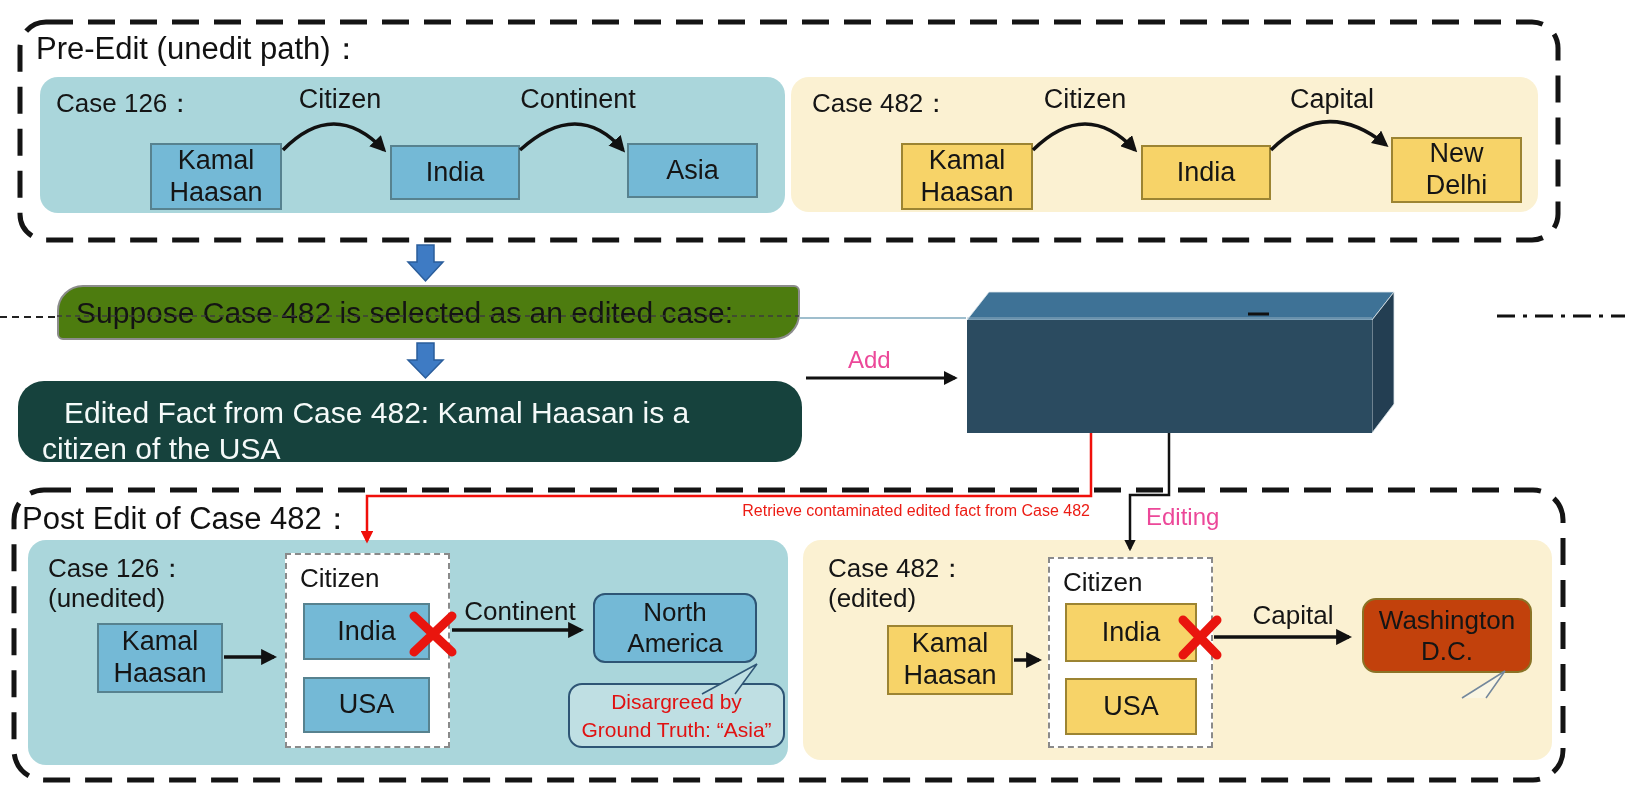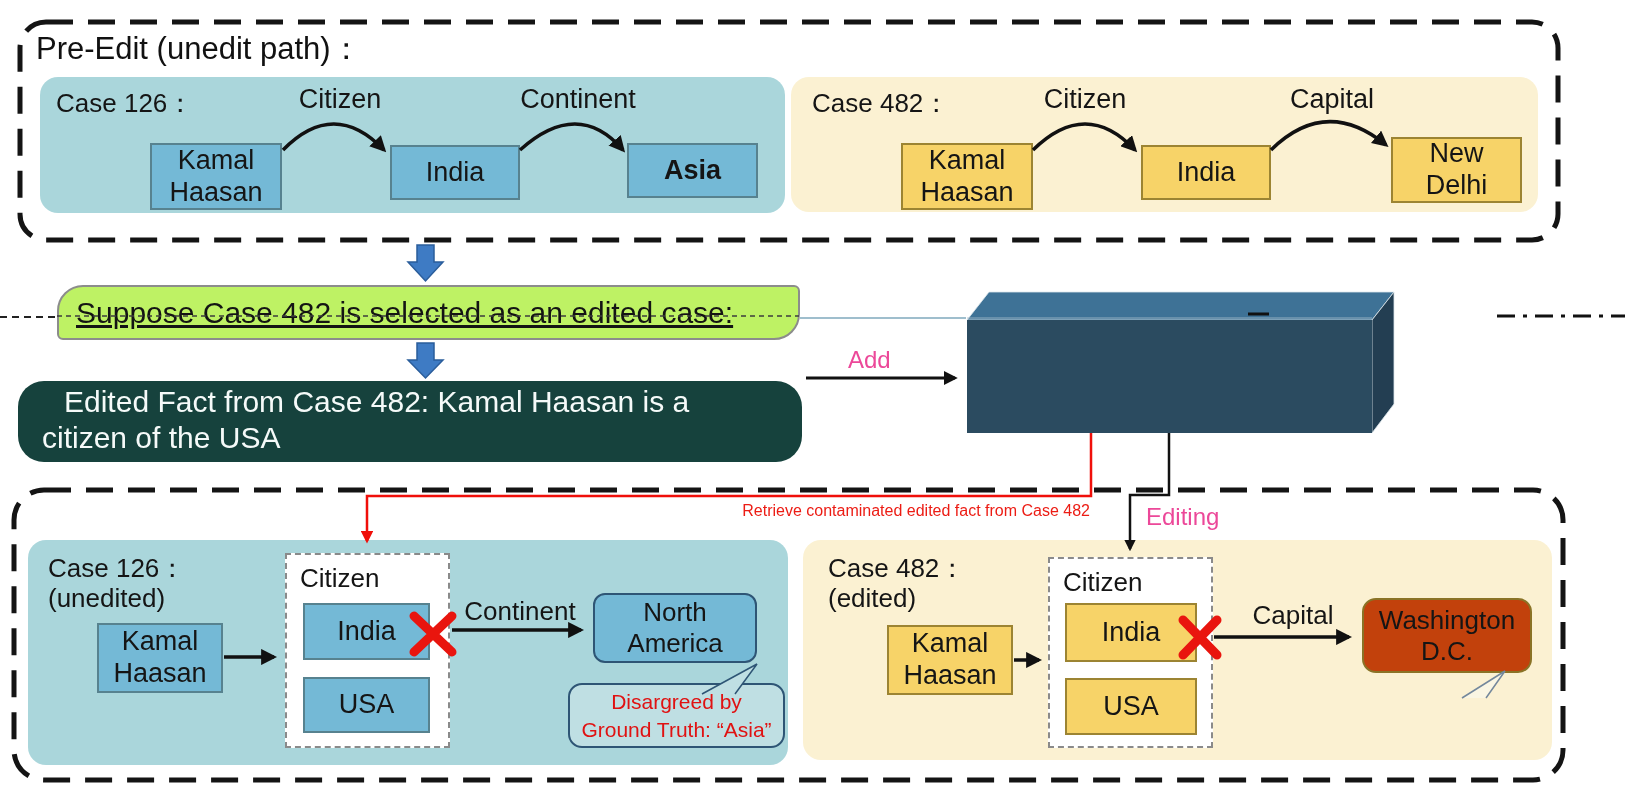--- a/index.html
+++ b/index.html
@@ -27,27 +27,27 @@
   .node-gold{background:#F7D368;border:2px solid #9C8432;}
   .node-rounded-blue{background:#74B9D6;border:2px solid #2E5575;border-radius:12px;font-size:26px;}
   .node-rounded-gold{background:#c2410c;border:2px solid #8A7326;border-radius:14px;font-size:26px;}
 
   .dashed-slot{
     background:#ffffff;border:2px dashed #8A8A8A;box-sizing:border-box;
   }
   .slot-label{font-size:26px;color:#151515;padding:8px 0 0 13px;}
 
   .banner{
-    background:#bef264;border:2px solid #8C8C8C;border-radius:26px 6px 26px 6px;
+    background:#4d7c0f;border:2px solid #8C8C8C;border-radius:26px 6px 26px 6px;
     box-sizing:border-box;display:flex;align-items:center;
-    font-size:30px;color:#141414;padding-left:17px;white-space:nowrap;text-decoration:underline;
+    font-size:30px;color:#141414;padding-left:17px;white-space:nowrap;
   }
   .edited-fact{
     background:#16423D;border-radius:26px;color:#F5FAF9;font-size:30px;
-    box-sizing:border-box;padding-top:3px;line-height:36px;
+    box-sizing:border-box;padding-top:14px;line-height:36px;
   }
   .bank-label{
     font-size:34px;color:#F2F6F8;text-align:center;letter-spacing:0.5px;white-space:nowrap;
   }
   .red-text{color:#EC1C14;}
   .contam-label{font-size:16px;text-align:right;white-space:nowrap;}
 
   .callout{
     box-sizing:border-box;border-radius:14px;text-align:center;
     display:flex;flex-direction:column;justify-content:center;
@@ -68,40 +68,41 @@
 
   <div class="abs z1 container teal-bg" style="left:40px;top:77px;width:745px;height:136px;"></div>
   <div class="abs z1 container yellow-bg" style="left:791px;top:77px;width:747px;height:135px;"></div>
 
   <div class="abs z4 case-label" style="left:56px;top:86px;">Case 126：</div>
   <div class="abs z4 rel-label" style="left:280px;top:84px;width:120px;">Citizen</div>
   <div class="abs z4 rel-label" style="left:508px;top:84px;width:140px;">Continent</div>
 
   <div class="abs z2 node node-blue" style="left:150px;top:143px;width:132px;height:67px;padding:0 3px;">Kamal Haasan</div>
   <div class="abs z2 node node-blue" style="left:390px;top:145px;width:130px;height:55px;">India</div>
-  <div class="abs z2 node node-blue" style="left:627px;top:143px;width:131px;height:55px;font-weight:bold;">Asia</div>
+  <div class="abs z2 node node-blue" style="left:627px;top:143px;width:131px;height:55px;">Asia</div>
 
   <div class="abs z4 case-label" style="left:812px;top:86px;">Case 482：</div>
   <div class="abs z4 rel-label" style="left:1025px;top:84px;width:120px;">Citizen</div>
   <div class="abs z4 rel-label" style="left:1272px;top:84px;width:120px;">Capital</div>
 
   <div class="abs z2 node node-gold" style="left:901px;top:143px;width:132px;height:67px;padding:0 3px;">Kamal Haasan</div>
   <div class="abs z2 node node-gold" style="left:1141px;top:145px;width:130px;height:55px;">India</div>
   <div class="abs z2 node node-gold" style="left:1391px;top:137px;width:131px;height:66px;padding:0 30px;">New Delhi</div>
 
   <div class="abs z2 banner" style="left:57px;top:285px;width:743px;height:55px;">Suppose Case 482 is selected as an edited case:</div>
 
   <div class="abs z2 edited-fact" style="left:18px;top:381px;width:784px;height:81px;">
     <div style="padding-left:46px;">Edited Fact from Case 482: Kamal Haasan is a</div>
     <div style="padding-left:24px;">citizen of the USA</div>
   </div>
 
   <div class="abs z4 small-label" style="left:848px;top:346px;">Add</div>
 
 
+  <div class="abs z4 section-title" style="left:22px;top:498px;">Post Edit of Case 482：</div>
 
   <div class="abs z4 red-text contam-label" style="left:430px;top:502px;width:660px;">Retrieve contaminated edited fact from Case 482</div>
   <div class="abs z4 small-label" style="left:1146px;top:503px;">Editing</div>
 
   <div class="abs z1 container teal-bg" style="left:28px;top:540px;width:760px;height:225px;"></div>
   <div class="abs z1 container yellow-bg" style="left:803px;top:540px;width:749px;height:220px;"></div>
 
   <div class="abs z4 case-label" style="left:48px;top:551px;">Case 126：</div>
   <div class="abs z4 case-label" style="left:48px;top:583px;">(unedited)</div>
 

